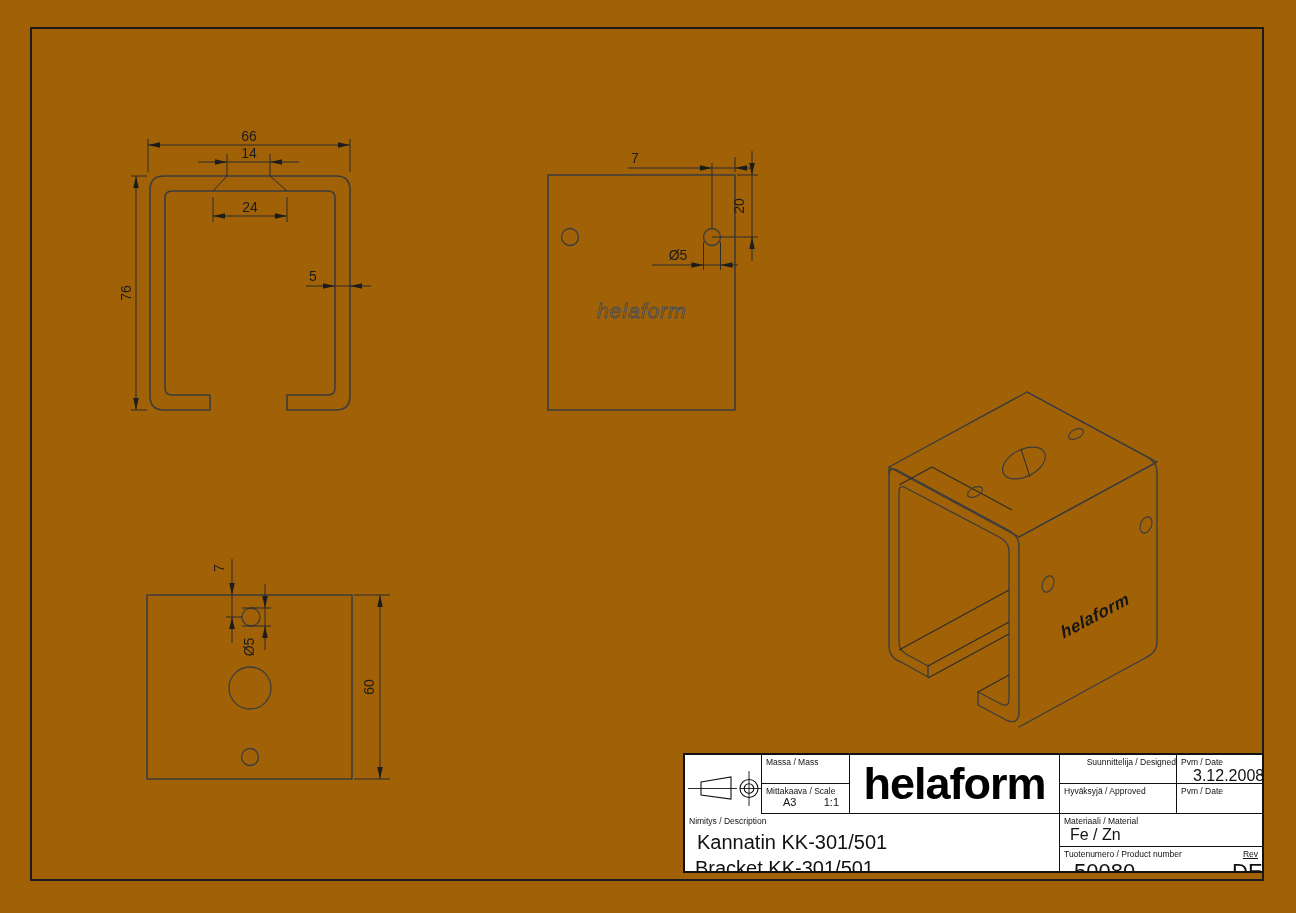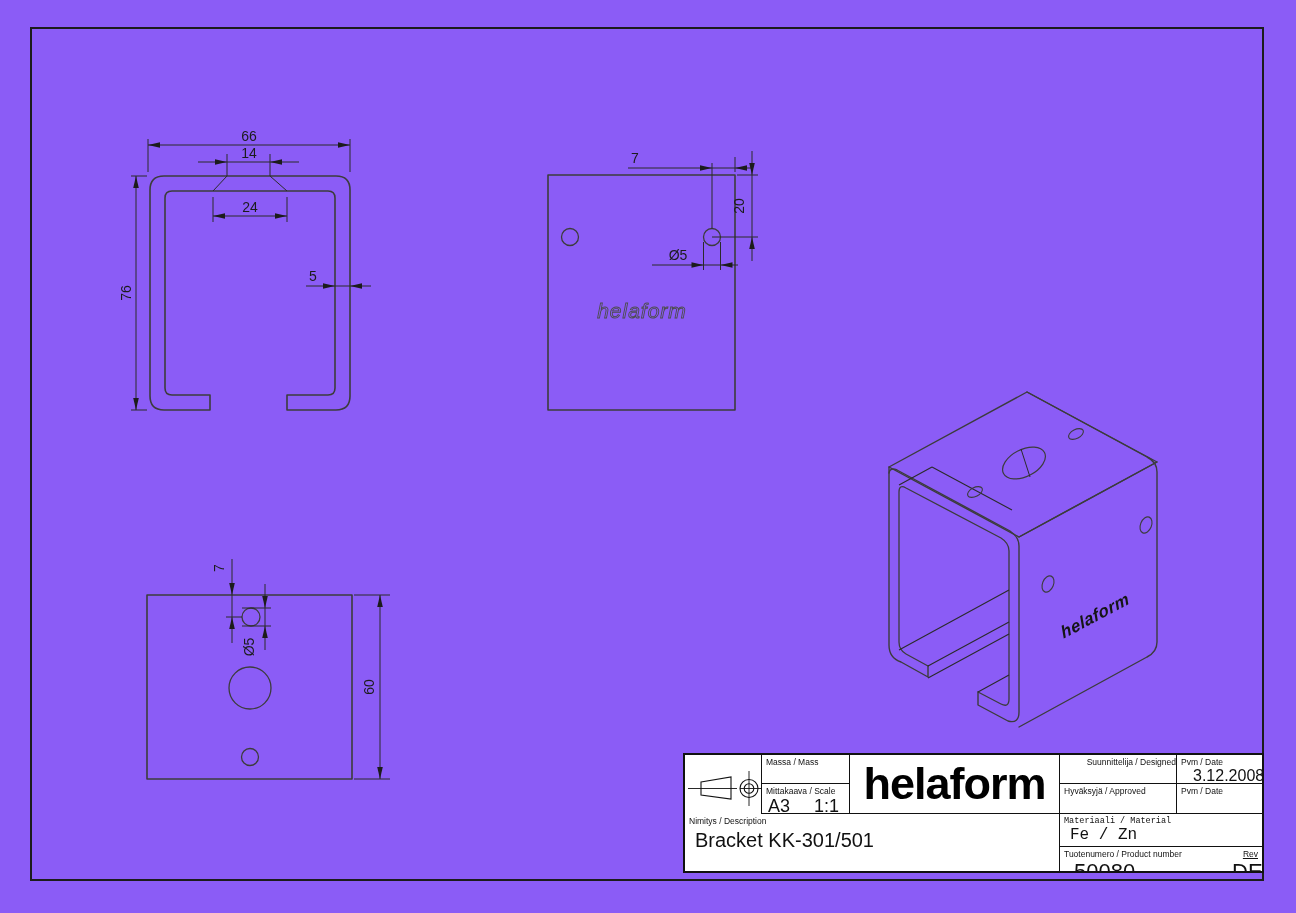--- a/index.html
+++ b/index.html
@@ -1,16 +1,16 @@
 <!DOCTYPE html>
 <html><head>
 <meta charset="utf-8">
 <style>
   html,body{margin:0;padding:0;background:#fff;}
-  .canvas{position:relative;width:1296px;height:913px;background:#8b5cf6;overflow:hidden;
+  .canvas{position:relative;width:1296px;height:913px;background:#a16207;overflow:hidden;
           font-family:"Liberation Sans",sans-serif;color:#111;}
   .frame{position:absolute;left:30px;top:27px;width:1230px;height:850px;border:2px solid #1c1c1c;}
   svg.views{position:absolute;left:0;top:0;}
   .part{fill:none;stroke:#3c3c3c;stroke-width:1.6;stroke-linejoin:round;stroke-linecap:round;}
   .thin{fill:none;stroke:#2b2b2b;stroke-width:1;}
   .arrow{fill:#1c1c1c;stroke:none;}
   .dimtxt{font-family:"Liberation Sans",sans-serif;font-size:14px;fill:#1c1c1c;}
   .wmark{font-family:"Liberation Sans",sans-serif;font-size:21px;font-style:italic;
          fill:none;stroke:#4d4d4d;stroke-width:0.9;letter-spacing:1px;}
   .isobrand{font-family:"Liberation Sans",sans-serif;font-size:17px;font-weight:bold;
@@ -18,21 +18,21 @@
   
   .tb{position:absolute;left:683px;top:753px;width:581px;height:120px;border:2px solid #111;
       box-sizing:border-box;display:grid;grid-template-columns:77px 88px 210px 117px 1fr;
       grid-template-rows:29px 30px 33px 1fr;background:#fff;}
   .cell{position:relative;box-sizing:border-box;overflow:hidden;}
   .br{border-right:1px solid #111;} .bb{border-bottom:1px solid #111;}
   .lbl{font-size:8.5px;line-height:10px;padding:2px 0 0 4px;color:#111;white-space:nowrap;}
   .lbl-rev{position:absolute;top:2px;right:4px;font-size:8.5px;color:#111;text-decoration:underline;}
   .val-sm{font-size:15px;padding:0 0 6px 8px;margin-top:28px;}
   .val-date{font-size:16px;padding:0 0 0 8px;margin-left:8px;}
-  .scale-row{display:flex;font-size:18px;padding:0 10px 0 6px;justify-content:space-between;}
+  .scale-row{display:flex;font-size:11px;padding:0 10px 0 6px;justify-content:space-between;margin-left:15px;}
   .logo{display:flex;align-items:center;justify-content:center;height:100%;
         font-size:45px;font-weight:bold;letter-spacing:-1px;color:#000;}
   .desc1{font-size:20px;padding:4px 0 0 12px;line-height:24px;}
   .desc2{font-size:20px;padding:2px 0 16px 10px;line-height:24px;}
   .val-mat{font-size:16px;padding:0 0 0 10px;}
   .prod-row{display:flex;align-items:flex-end;font-size:22px;padding:0 10px 3px 14px;gap:8px;}
   .prod-num{min-width:150px;}
   .prod-rev{margin-left:auto;}
 </style>
 </head>
@@ -182,23 +182,24 @@
     <div class="cell br bb" style="grid-area:2/4/3/5;">
       <div class="lbl">Hyväksyjä / Approved</div>
       <div class="val-sm"></div>
     </div>
     <div class="cell bb" style="grid-area:2/5/3/6;">
       <div class="lbl">Pvm / Date</div>
       <div class="val-date"></div>
     </div>
     <div class="cell br" style="grid-area:3/1/5/4;">
       <div class="lbl">Nimitys / Description</div>
+      <div class="desc1">Kannatin KK-301/501</div>
       <div class="desc2">Bracket KK-301/501</div>
     </div>
-    <div class="cell bb" style="grid-area:3/4/4/6;font-family:Liberation Mono, monospace;">
+    <div class="cell bb" style="grid-area:3/4/4/6;">
       <div class="lbl">Materiaali / Material</div>
       <div class="val-mat">Fe / Zn</div>
     </div>
     <div class="cell" style="grid-area:4/4/5/6;">
       <div class="lbl">Tuotenumero / Product number</div>
       <div class="lbl-rev">Rev</div>
       <div class="prod-row">
         <span class="prod-num">50080</span>
         <span class="prod-rev">DEV.003</span>
       </div>

